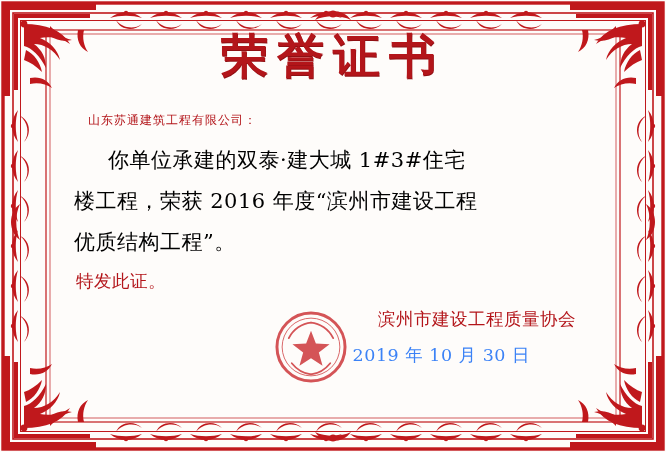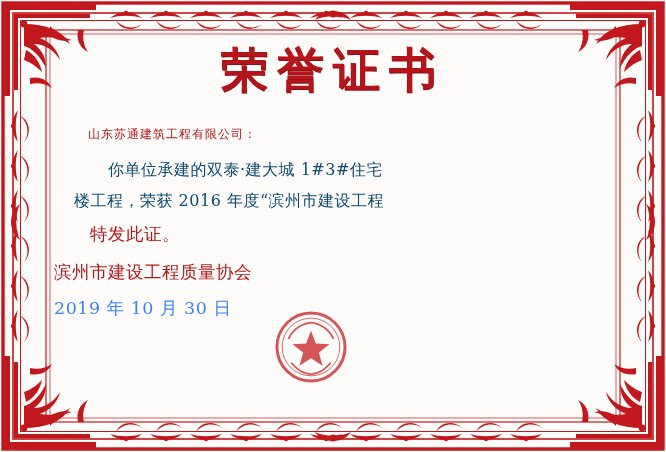--- a/index.html
+++ b/index.html
@@ -28,21 +28,21 @@
     top: 0;
     width: 666px;
     height: 452px;
     pointer-events: none;
   }
 
   
   .content {
     position: absolute;
     left: 54px;
-    top: 22px;
+    top: 8px;
     width: 558px;
     height: 295px;
     box-sizing: border-box;
   }
 
   .title {
     text-align: center;
     color: #b3151a;
     font-family: "DejaVu Serif", serif;
     font-weight: bold;
@@ -56,43 +56,43 @@
   .salutation {
     color: #b3151a;
     font-family: "DejaVu Serif", serif;
     font-size: 12px;
     letter-spacing: 1px;
     margin-top: 30px;
     margin-left: 34px;
   }
 
   .body-text {
-    color: #0c4a6e;
-    font-family: "DejaVu Serif", serif;
-    font-size: 16px;
+    color: #000000;
+    font-family: "DejaVu Serif", serif;
+    font-size: 21px;
     letter-spacing: 0.5px;
     margin-top: 11px;
     margin-left: 20px;
     width: 470px;
     line-height: 1.95;
   }
   .body-text .indent { display: inline-block; width: 34px; }
 
   .closing {
     color: #b3151a;
     font-family: "DejaVu Serif", serif;
     font-size: 17.5px;
     letter-spacing: 0.5px;
     margin-top: 6px;
-    margin-left: 36px;
+    margin-left: 22px;
   }
 
   .signature-block {
     margin-top: 14px;
-    text-align: left;
+    text-align: right;
     padding-right: 36px;
     position: relative;
   }
   .issuer {
     color: #b3151a;
     font-family: "DejaVu Serif", serif;
     font-size: 17.5px;
     letter-spacing: 0.5px;
   }
   .issue-date {
@@ -292,20 +292,21 @@
 
   <div class="content">
 
     <div class="title">荣誉证书</div>
 
     <div class="salutation">山东苏通建筑工程有限公司：</div>
 
     <div class="body-text">
       <span class="indent"></span><span>你单位承建的双泰·建大城 1#3#住宅</span><br>
       <span>楼工程，荣获 2016 年度“滨州市建设工程</span><br>
+      <span>优质结构工程”。</span>
     </div>
 
     <div class="closing">特发此证。</div>
 
     <div class="signature-block">
       <div class="issuer">滨州市建设工程质量协会</div>
       <div class="issue-date">2019 年 10 月 30 日</div>
     </div>
   </div>
 

